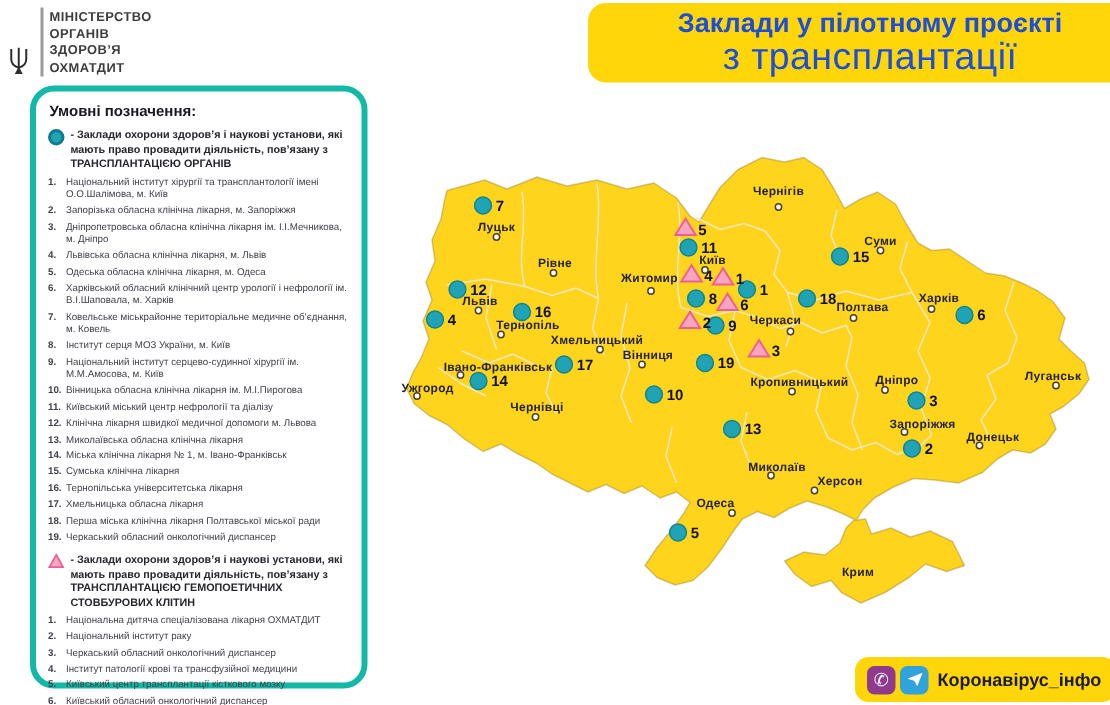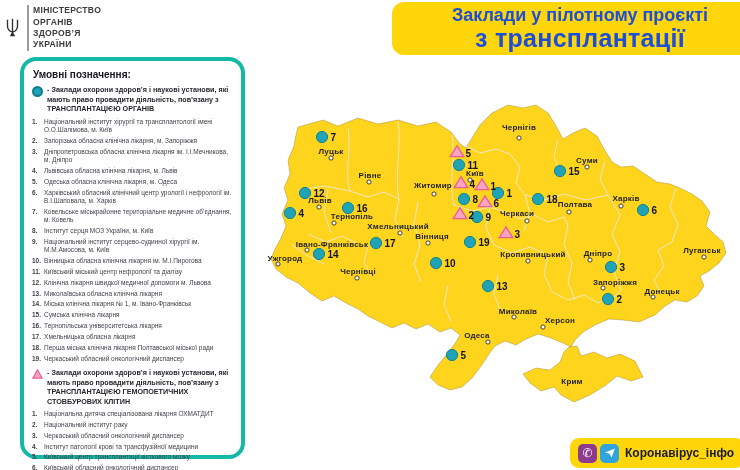--- a/index.html
+++ b/index.html
@@ -1,29 +1,29 @@
 <!DOCTYPE html>
 <html><head>
 <meta charset="utf-8">
 <style>
   html,body{margin:0;padding:0}
   .stage{position:relative;width:740px;height:470px;background:#ffffff;overflow:hidden;
          font-family:"Liberation Sans",sans-serif}
 
   
-  .logo{position:absolute;left:5px;top:5px;display:flex;align-items:center;gap:4px}
+  .logo{position:absolute;left:5px;top:5px;display:flex;align-items:flex-end;gap:4px}
   .logo-divider{width:2px;height:46px;background:#9a9a9a;margin-left:3px}
   .logo-text div{font-size:8.6px;font-weight:700;color:#3c3c3c;line-height:1.32;letter-spacing:.3px}
 
   
   .banner{position:absolute;left:392px;top:2px;width:376px;height:53px;background:#FFD60A;
           border-radius:12px 0 0 12px;display:flex;flex-direction:column;align-items:center;
           justify-content:center;color:#1d4ed8}
   .banner .t1{font-size:18px;font-weight:700;line-height:1.12}
-  .banner .t2{font-size:25px;font-weight:700;line-height:1.05;letter-spacing:.3px}
+  .banner .t2{font-size:25px;font-weight:400;line-height:1.05;letter-spacing:.3px}
 
   
   .legend{position:absolute;left:20px;top:57px;width:225px;height:402px;background:#fff;
           border:4px solid #14b8a6;border-radius:16px;padding:6px 8px;box-sizing:border-box}
   .legend-header{font-size:10px;font-weight:800;color:#17171f;margin:2px 0 5px 1px}
   .intro{display:flex;gap:4px;margin-bottom:4px}
   .intro p{margin:0;font-size:7.2px;font-weight:600;color:#26262e;line-height:1.32}
   .intro .strong{font-weight:800}
   .mk{flex:0 0 auto;margin-top:1px}
   .mk-circle{width:7px;height:7px;border-radius:50%;background:#1FA3B5;border:2px solid #0D7C8C}
@@ -60,21 +60,21 @@
     <svg class="trident" width="15" height="20" viewBox="0 0 18 24">
       <path d="M3 2 v8 c0 4 2.5 6 6 7 c3.5 -1 6 -3 6 -7 v-8" fill="none" stroke="#2e2e2e" stroke-width="1.6"></path>
       <path d="M9 1 v16" fill="none" stroke="#2e2e2e" stroke-width="1.6"></path>
       <path d="M9 16 l-3.2 6 h6.4 z" fill="#2e2e2e"></path>
     </svg>
     <div class="logo-divider"></div>
     <div class="logo-text">
       <div>МІНІСТЕРСТВО</div>
       <div>ОРГАНІВ</div>
       <div>ЗДОРОВ’Я</div>
-      <div>УКРАЇНИ</div>
+      <div>ОХМАТДИТ</div>
     </div>
   </div>
 
   <div class="banner">
     <div class="t1">Заклади у пілотному проєкті</div>
     <div class="t2">з трансплантації</div>
   </div>
 
   <aside class="legend">
     <div class="legend-header">Умовні позначення:</div>

